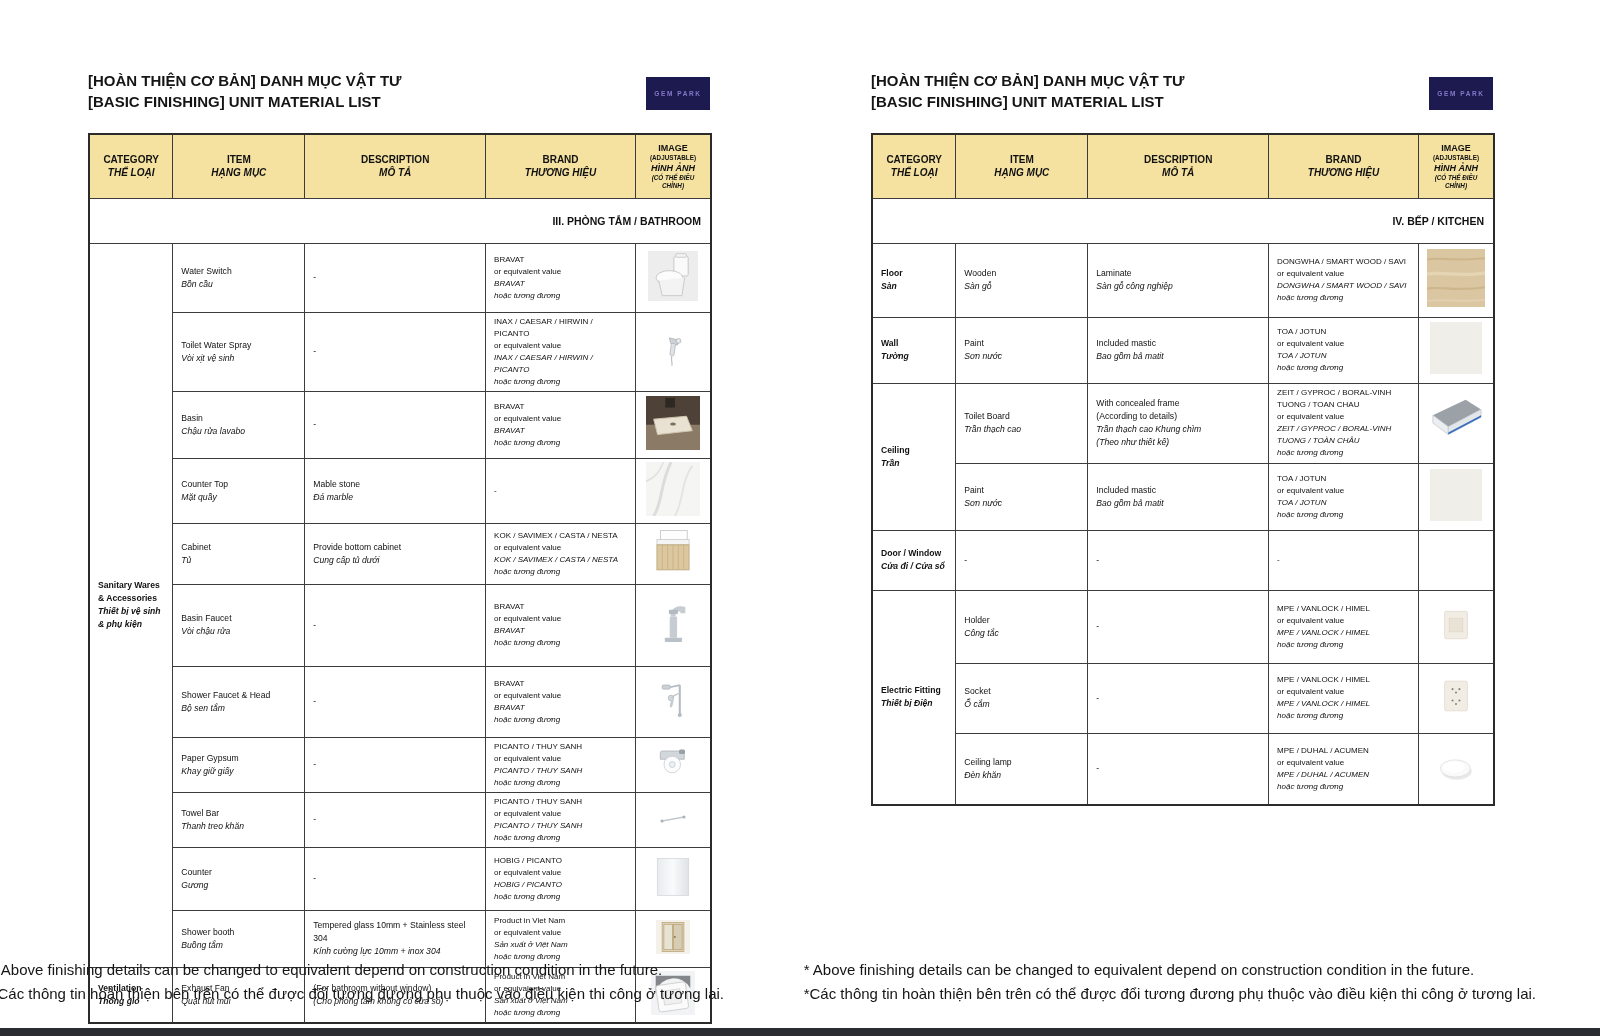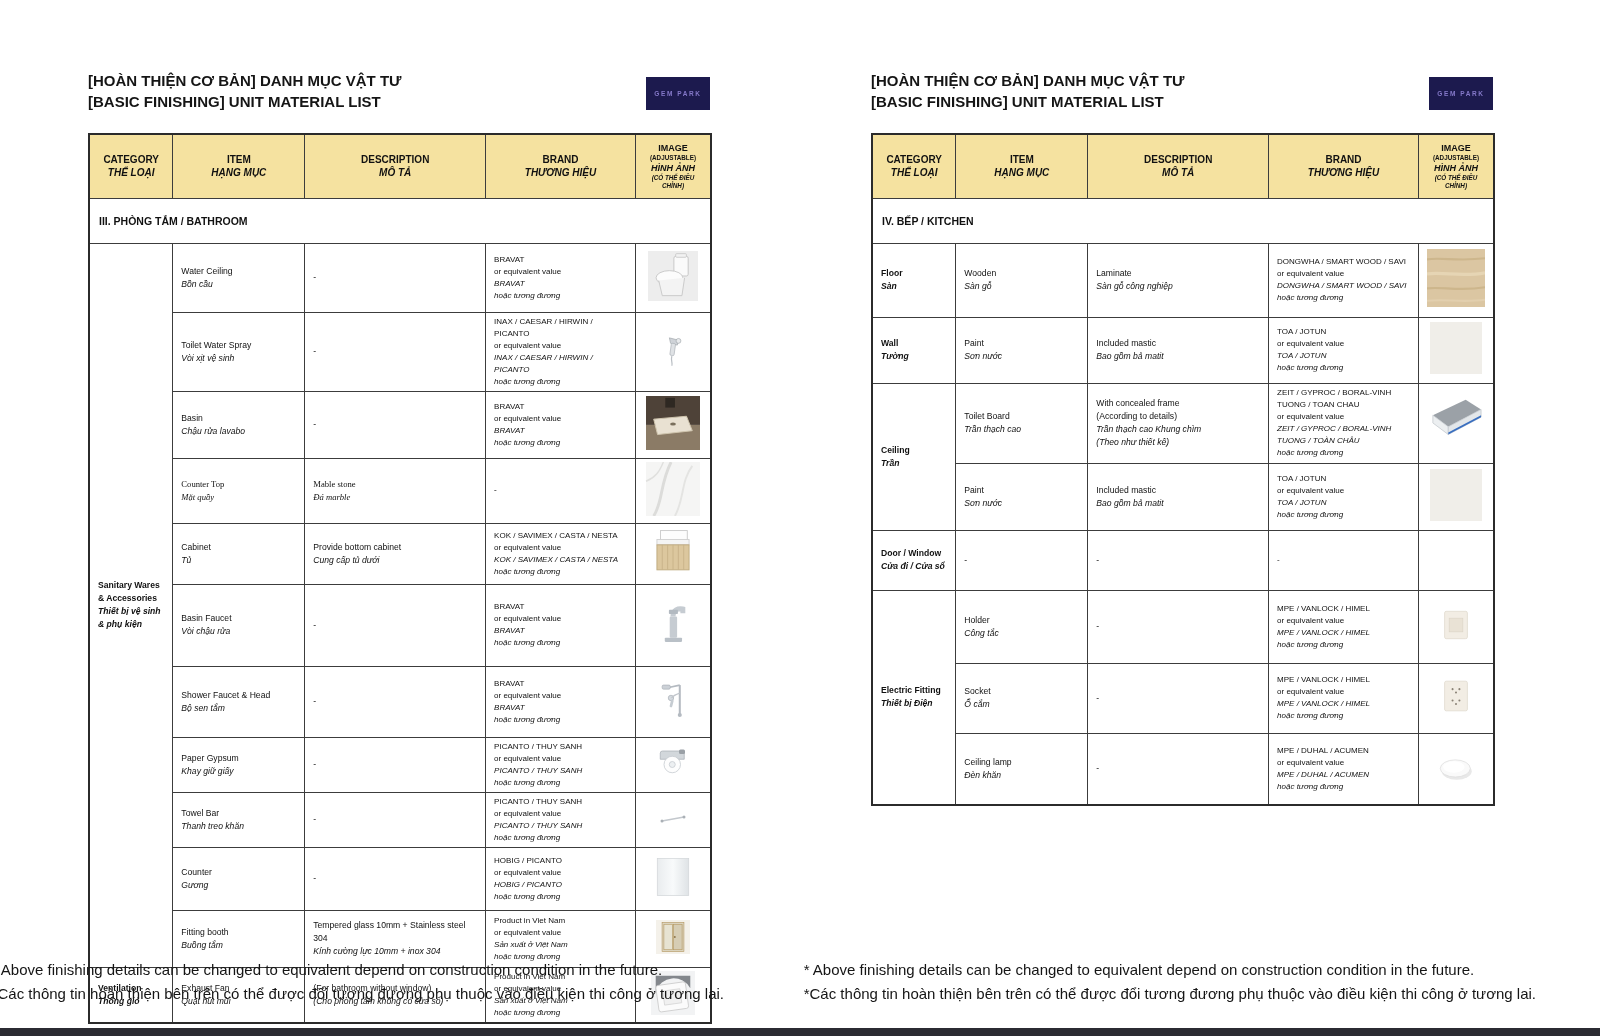--- a/index.html
+++ b/index.html
@@ -17,21 +17,21 @@
     display:flex;align-items:center;justify-content:center;}
   .logo-text{font-size:6.5px;font-weight:bold;letter-spacing:1.6px;}
   table.mat{position:absolute;top:133px;left:0;border-collapse:collapse;table-layout:fixed;
     border:2px solid #2b2b2b;}
   table.mat th,table.mat td{border:1px solid #3c3c3c;vertical-align:middle;padding:3px 8px;}
   thead th{text-align:center;font-size:10px;font-weight:bold;padding:2px;line-height:1.35;}
   th .th-sub{display:block;font-size:6.3px;font-weight:bold;line-height:1.25;}
   th .img-en{font-size:9px;}
   .b{display:block;}
   .vi{font-style:italic;}
-  tr.section-row td{font-weight:bold;font-size:10.5px;text-align:left;padding:16px 9px;background:#fff;}
+  tr.section-row td{font-weight:bold;font-size:10.5px;text-align:right;padding:16px 9px;background:#fff;}
   td.cat{font-weight:bold;font-size:8.6px;line-height:1.5;}
   td.item,td.desc{font-size:8.6px;line-height:1.5;}
   td.brand{font-size:8px;line-height:1.5;}
   td.imgc{padding:2px;text-align:center;}
   .img-box{display:inline-block;line-height:0;}
   .footnote{position:absolute;text-align:left;font-size:15px;line-height:1.6;white-space:nowrap;color:#151515;}
   #page-0 .footnote{top:958px;right:-12px;}
   #page-1 .footnote{top:958px;right:-41px;}
   .bottom-bar{position:absolute;left:0;bottom:0;width:1600px;height:8px;}
 </style>
@@ -83,21 +83,21 @@
         <td colspan="5">III. PHÒNG TẮM / BATHROOM</td>
       </tr>
     </thead>
     <tbody id="tbody-0">
         <tr style="height: 66px;">
           <td class="cat" rowspan="11">
             <span class="b">Sanitary Wares &amp; Accessories</span>
             <span class="b vi">Thiết bị vệ sinh &amp; phụ kiện</span>
           </td>
           <td class="item">
-            <span class="b">Water Ceiling</span>
+            <span class="b">Water Switch</span>
             <span class="b vi">Bồn cầu</span>
           </td>
           <td class="desc">
             <span class="b">-</span>
           </td>
           <td class="brand">
             <span class="b">BRAVAT</span>
             <span class="b">or equivalent value</span>
             <span class="b vi">BRAVAT</span>
             <span class="b vi">hoặc tương đương</span>
@@ -147,21 +147,21 @@
             <span class="b vi">hoặc tương đương</span>
           </td>
           <td class="imgc"><div class="img-box"><svg viewBox="0 0 56 56" width="56" height="54">
                 <rect width="56" height="30" fill="#4e4238"></rect>
                 <rect y="30" width="56" height="26" fill="#8b7b66"></rect>
                 <rect x="20" y="2" width="10" height="10" fill="#2e2822"></rect>
                 <path d="M8 24 L42 21 L48 36 L12 40 Z" fill="#e9e1d2" stroke="#cfc5ae"></path>
                 <ellipse cx="28" cy="29" rx="3" ry="1.6" fill="#7a6f5c"></ellipse>
               </svg></div></td>
         </tr>
-        <tr style="height: 58px; font-family: Liberation Serif, serif;">
+        <tr style="height: 58px;">
           <td class="item">
             <span class="b">Counter Top</span>
             <span class="b vi">Mặt quầy</span>
           </td>
           <td class="desc">
             <span class="b">Mable stone</span>
             <span class="b vi">Đá marble</span>
           </td>
           <td class="brand">
             <span class="b">-</span>
@@ -306,21 +306,21 @@
                     <stop offset="0" stop-color="#e9ecee"></stop>
                     <stop offset="0.5" stop-color="#f8fafb"></stop>
                     <stop offset="1" stop-color="#dfe3e6"></stop>
                   </linearGradient>
                 </defs>
                 <rect x="6" y="2" width="44" height="52" fill="url(#gmir)" stroke="#d2d6d9"></rect>
               </svg></div></td>
         </tr>
         <tr style="height: 52px;">
           <td class="item">
-            <span class="b">Fitting booth</span>
+            <span class="b">Shower booth</span>
             <span class="b vi">Buồng tắm</span>
           </td>
           <td class="desc">
             <span class="b">Tempered glass 10mm + Stainless steel 304</span>
             <span class="b vi">Kính cường lực 10mm + inox 304</span>
           </td>
           <td class="brand">
             <span class="b">Product in Viet Nam</span>
             <span class="b">or equivalent value</span>
             <span class="b vi">Sản xuất ở Việt Nam</span>

